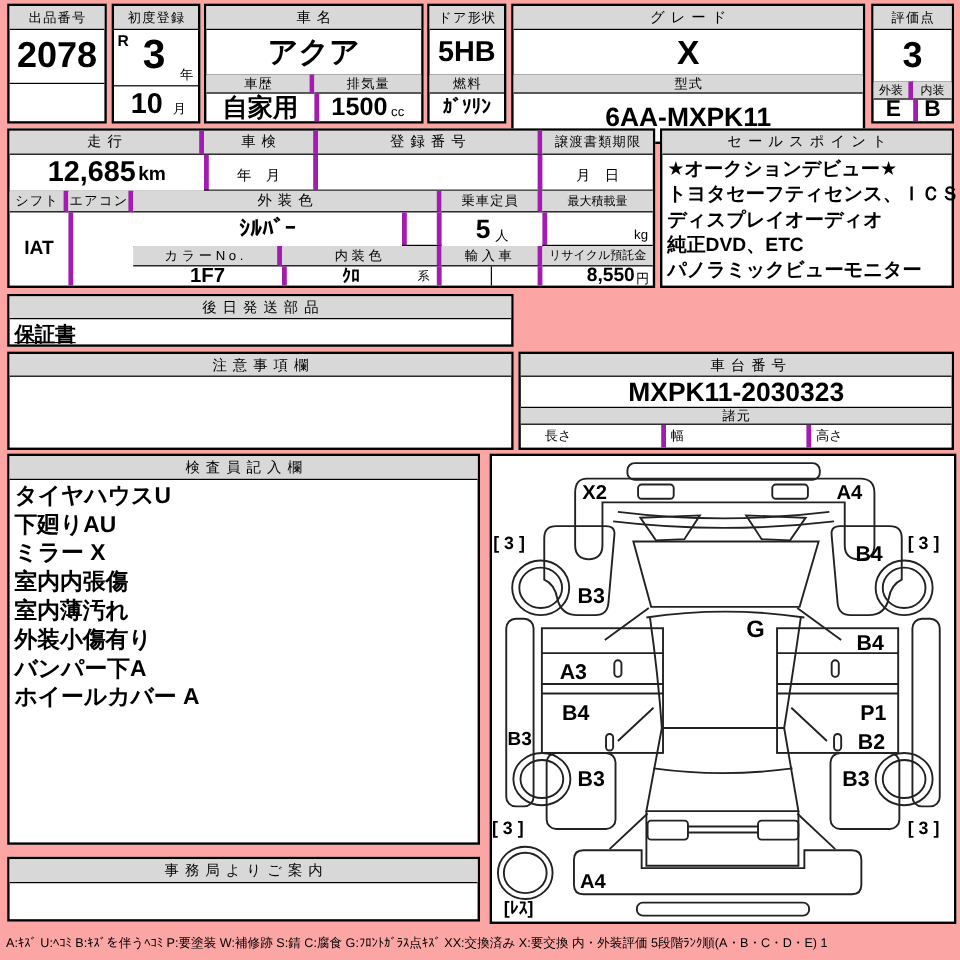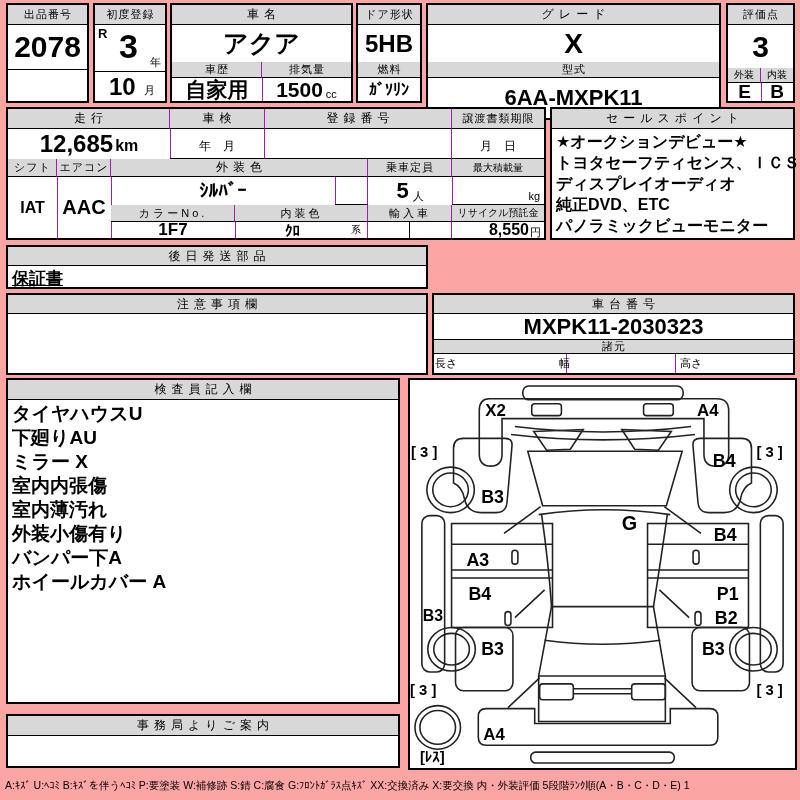--- a/index.html
+++ b/index.html
@@ -6,21 +6,21 @@
   #sheet{position:relative;width:800px;height:800px;background:#fca5a5;
          font-family:"Liberation Sans","DejaVu Sans",sans-serif;color:#000;overflow:hidden;}
   .box{position:absolute;background:#fff;border:2px solid #000;box-sizing:border-box;}
   .cell{position:absolute;box-sizing:border-box;}
   .hdr{background:#d8d8d8;display:flex;align-items:center;justify-content:center;
        font-size:12px;letter-spacing:5px;text-indent:5px;border-bottom:1px solid #000;
        box-sizing:border-box;white-space:nowrap;overflow:hidden;}
   .hdr.tight{letter-spacing:1px;text-indent:1px;font-size:11px;}
   .hdr.mini{letter-spacing:0;text-indent:0;font-size:10px;}
   .val{display:flex;align-items:center;justify-content:center;font-weight:bold;}
-  .bR{border-right:1px solid #a21caf;} .bB{border-bottom:1px solid #000;}
+  .bR{border-right:4px solid #a21caf;} .bB{border-bottom:1px solid #000;}
   .unit{font-weight:bold;}
   .small{font-size:11px;font-weight:normal;}
   svg text{font-family:"Liberation Sans","DejaVu Sans",sans-serif;font-weight:bold;fill:#000;}
   .lines{padding:2px 4px;font-weight:bold;}
 </style>
 </head>
 <body>
 
 <div id="sheet">
 
@@ -92,21 +92,20 @@
     <div class="cell bR bB" style="left:257px;top:20px;width:187px;height:30px;"></div>
     <div class="cell bB" style="left:444px;top:20px;right:0;height:30px;display:flex;align-items:flex-end;justify-content:center;padding-bottom:3px;font-size:12px;">月　日</div>
 
     <div class="hdr tight bR" style="position:absolute;left:0;top:50px;width:49px;height:18px;">シフト</div>
     <div class="hdr tight bR" style="position:absolute;left:49px;top:50px;width:54px;height:18px;">エアコン</div>
     <div class="hdr bR" style="position:absolute;left:103px;top:50px;width:257px;height:18px;">外装色</div>
     <div class="hdr tight bR" style="position:absolute;left:360px;top:50px;width:84px;height:18px;">乗車定員</div>
     <div class="hdr mini" style="position:absolute;left:444px;top:50px;right:0;height:18px;">最大積載量</div>
 
     <div class="val bR" style="position:absolute;left:0;top:68px;width:49px;bottom:0;font-size:16px;">IAT</div>
-    <div class="val bR" style="position:absolute;left:49px;top:68px;width:54px;bottom:0;font-size:20px;">AAC</div>
 
     <div class="val bR bB" style="position:absolute;left:103px;top:68px;width:224px;height:28px;font-size:19px;">ｼﾙﾊﾞｰ</div>
     <div class="cell bR bB" style="left:327px;top:68px;width:33px;height:28px;"></div>
     <div class="val bR bB" style="position:absolute;left:360px;top:68px;width:84px;height:28px;">
       <span style="font-size:22px;font-weight:bold;">5</span>
       <span class="small" style="margin-left:4px;margin-top:10px;">人</span>
     </div>
     <div class="cell bB" style="left:444px;top:68px;right:0;height:28px;display:flex;align-items:flex-end;justify-content:flex-end;padding:0 4px 2px 0;font-size:11px;">kg</div>
 
     <div class="hdr tight bR" style="position:absolute;left:103px;top:96px;width:124px;height:17px;letter-spacing:3px;">カラーNo.</div>
@@ -144,21 +143,21 @@
   </div>
 
   <div class="box" style="left:6px;top:293px;width:422px;height:82px;">
     <div class="hdr" style="position:absolute;left:0;top:0;right:0;height:19px;">注意事項欄</div>
     <div style="position:absolute;left:4px;top:22px;font-size:15px;"></div>
   </div>
   <div class="box" style="left:432px;top:293px;width:363px;height:82px;">
     <div class="hdr" style="position:absolute;left:0;top:0;right:0;height:19px;padding-left:20px;">車台番号</div>
     <div class="val" style="position:absolute;left:0;top:19px;right:0;height:25px;font-size:22px;">MXPK11-2030323</div>
     <div class="hdr tight" style="position:absolute;left:0;top:44px;right:0;height:15px;border-top:1px solid #000;">諸元</div>
-    <div class="cell bR" style="left:0;top:59px;width:133px;bottom:0;display:flex;align-items:center;padding-left:1px;font-size:11px;">長さ</div>
+    <div class="cell bR" style="left:0;top:59px;width:121px;bottom:0;display:flex;align-items:center;padding-left:20px;font-size:11px;">長さ</div>
     <div class="cell bR" style="left:121px;top:59px;width:121px;bottom:0;display:flex;align-items:center;padding-left:4px;font-size:11px;">幅</div>
     <div class="cell" style="left:242px;top:59px;right:0;bottom:0;display:flex;align-items:center;padding-left:4px;font-size:11px;">高さ</div>
   </div>
 
   <div class="box" style="left:6px;top:378px;width:394px;height:326px;">
     <div class="hdr" style="position:absolute;left:0;top:0;right:0;height:20px;">検査員記入欄</div>
     <div class="lines" style="position:absolute;left:0;top:20px;right:0;bottom:0;font-size:19px;line-height:24px;">
       <div>タイヤハウスU</div>
       <div>下廻りAU</div>
       <div>ミラー X</div>

